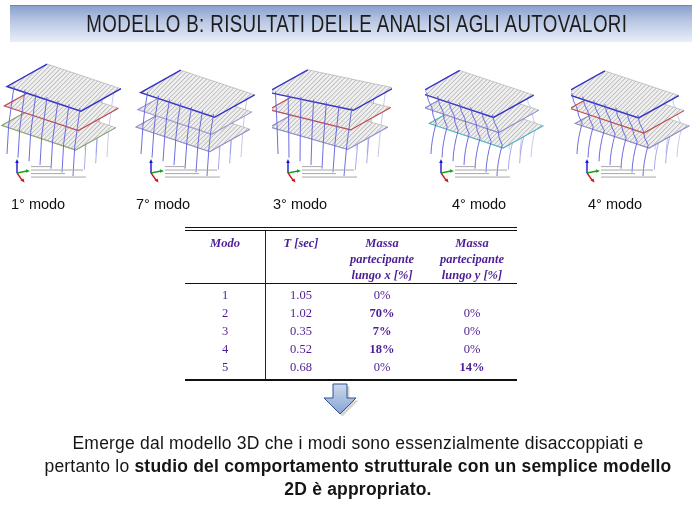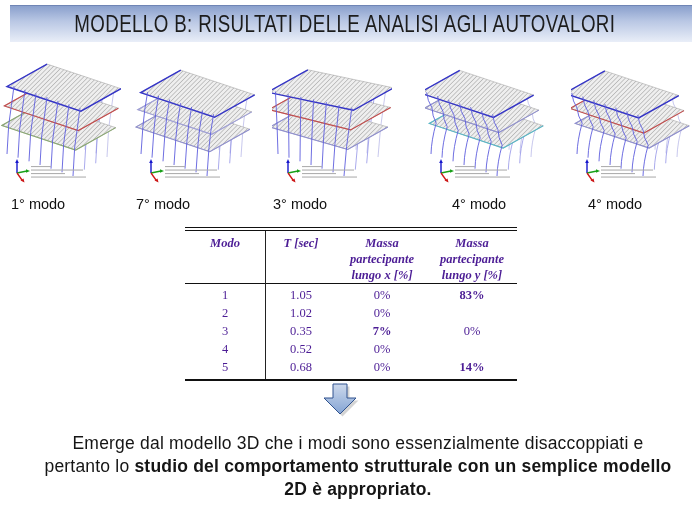--- a/index.html
+++ b/index.html
@@ -5,21 +5,21 @@
   html,body{margin:0;padding:0;}
   #slide{
     position:relative;width:700px;height:525px;background:#ffffff;overflow:hidden;
     font-family:"Liberation Sans",sans-serif;
   }
   
   #title-bar{
     position:absolute;left:10px;top:5px;width:682px;height:36px;
     background:linear-gradient(180deg,var(--tb-top,#8aa0cd) 0%,#b9c7e4 42%,var(--tb-bot,#e9eef8) 100%);
     border-top:1px solid #6f85b5;
-    display:flex;align-items:center;justify-content:flex-end;
+    display:flex;align-items:center;justify-content:flex-start;
   }
   #title-text{
     font-size:24px;color:#1c1c1c;white-space:nowrap;letter-spacing:0.5px;
     transform:scaleX(0.78);transform-origin:center;
   }
   
   .model{position:absolute;top:55px;width:120px;height:135px;}
   .model svg{width:120px;height:135px;display:block;}
   .mode-label{
     position:absolute;top:196px;width:100px;
@@ -265,36 +265,37 @@
 lungo x [%]</div>
         <div class="th">Massa
 partecipante
 lungo y [%]</div>
       </div>
     <div id="table-body">
         <div class="trow">
           <div class="td">1</div>
           <div class="td">1.05</div>
           <div class="td">0%</div>
-          <div class="td bold">83%</div>
         </div>
         <div class="trow">
           <div class="td">2</div>
           <div class="td">1.02</div>
+          <div class="td bold">70%</div>
           <div class="td">0%</div>
         </div>
         <div class="trow">
           <div class="td">3</div>
           <div class="td">0.35</div>
           <div class="td bold">7%</div>
           <div class="td">0%</div>
         </div>
         <div class="trow">
           <div class="td">4</div>
           <div class="td">0.52</div>
+          <div class="td bold">18%</div>
           <div class="td">0%</div>
         </div>
         <div class="trow">
           <div class="td">5</div>
           <div class="td">0.68</div>
           <div class="td">0%</div>
           <div class="td bold">14%</div>
         </div>
       </div>
   </div>

